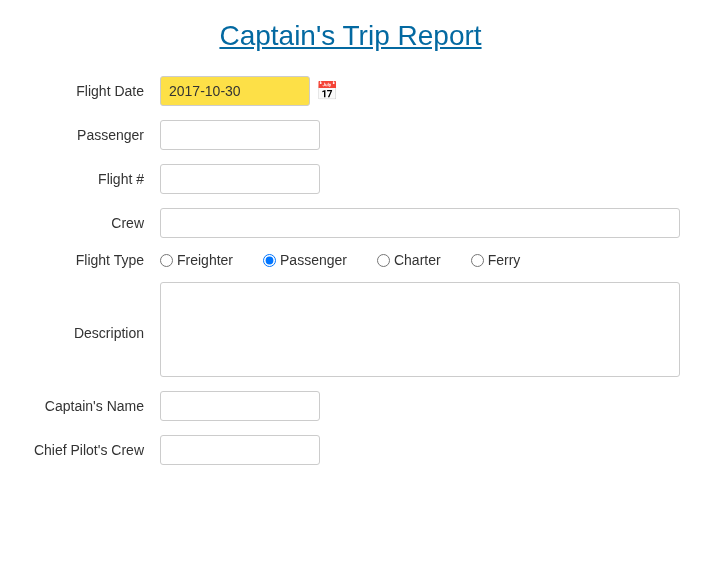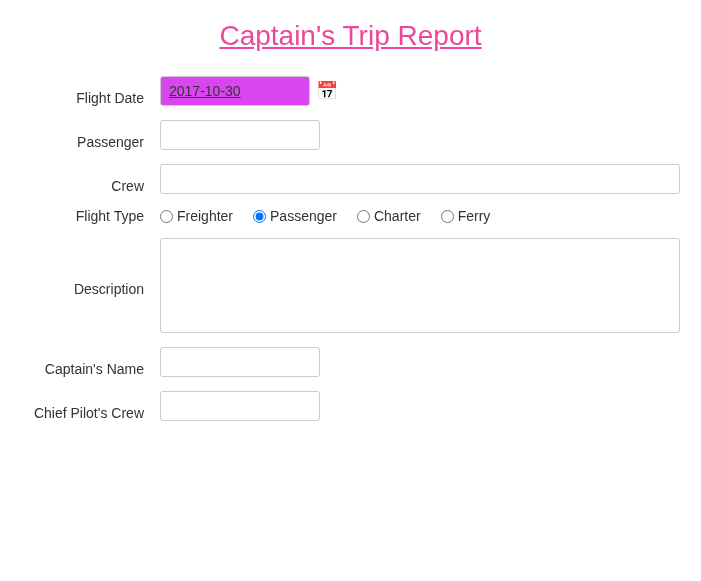--- a/index.html
+++ b/index.html
@@ -17,33 +17,33 @@
       padding: 10px 20px 20px 20px;
     }
 
     .page-title {
       text-align: center;
       margin-bottom: 24px;
       margin-top: 10px;
     }
 
     .page-title a {
-      color: #ec4899;
+      color: #0369a1;
       text-decoration: underline;
       font-size: 28px;
       font-weight: normal;
     }
 
     .form-container {
       width: 100%;
     }
 
     .form-row {
       display: flex;
-      align-items: flex-end;
+      align-items: center;
       margin-bottom: 14px;
     }
 
     .form-label {
       width: 140px;
       text-align: right;
       padding-right: 16px;
       font-size: 14px;
       color: #333;
       flex-shrink: 0;
@@ -77,35 +77,34 @@
       gap: 6px;
     }
 
     .date-input {
       width: 150px;
       border: 1px solid #ccc;
       border-radius: 3px;
       padding: 5px 8px;
       font-size: 14px;
       color: #333;
-      background: #d946ef;
+      background: #fde047;
       height: 30px;
-      text-decoration: underline;
     }
 
     .calendar-icon {
       font-size: 18px;
       color: #555;
       cursor: pointer;
     }
 
     .radio-group {
       display: flex;
       align-items: center;
-      gap: 20px;
+      gap: 30px;
       flex-wrap: wrap;
     }
 
     .radio-item {
       display: flex;
       align-items: center;
       gap: 4px;
       font-size: 14px;
       color: #333;
     }
@@ -151,20 +150,24 @@
       <input type="text" class="date-input" value="2017-10-30" style="">
       <span class="calendar-icon">📅</span>
     </div>
   </div>
 
   <div class="form-row">
     <label class="form-label">Passenger</label>
     <input type="text" class="form-input input-short" style="">
   </div>
 
+  <div class="form-row">
+    <label class="form-label">Flight #</label>
+    <input type="text" class="form-input input-medium" style="">
+  </div>
 
   <div class="form-row">
     <label class="form-label">Crew</label>
     <input type="text" class="form-input input-long" style="">
   </div>
 
   <div class="form-row">
     <label class="form-label">Flight Type</label>
     <div class="radio-group">
       <label class="radio-item">

